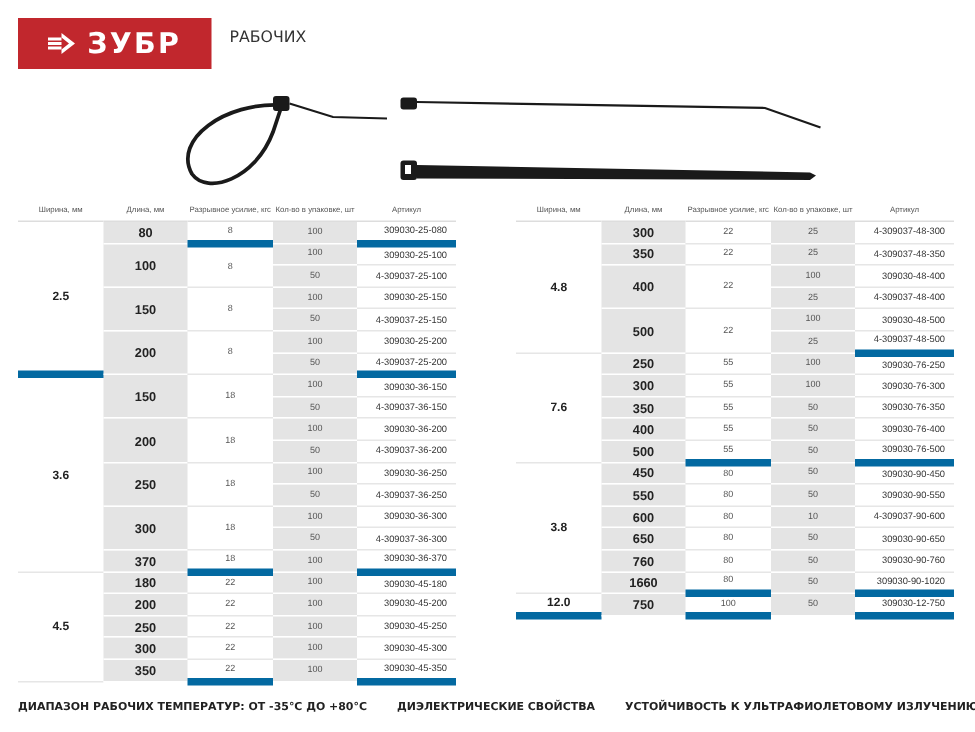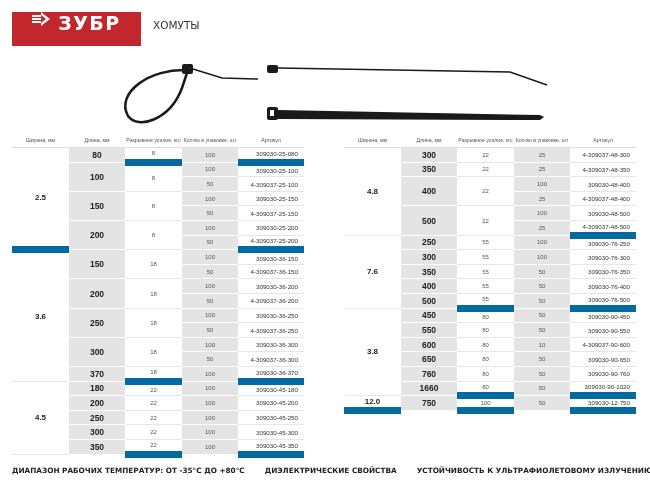--- a/index.html
+++ b/index.html
@@ -3,21 +3,21 @@
 <meta charset="utf-8">
 <style>
   * { box-sizing: border-box; margin: 0; padding: 0; }
   body {
     width: 650px; height: 488px; background: #ffffff; overflow: hidden;
     font-family: "Liberation Sans", sans-serif; color: #222;
     position: relative;
   }
   .logo {
     position: absolute; left: 12px; top: 12px; width: 129px; height: 34px;
-    background: #c1272d; display: flex; align-items: flex-start; justify-content: center;
+    background: #c1272d; display: flex; align-items: center; justify-content: center;
     gap: 6px;
   }
   .logo-text {
     color: #fff; font-weight: bold; font-size: 19px; letter-spacing: 1.5px;
     font-family: "DejaVu Sans", sans-serif;
   }
   .logo-arrow { width: 20px; height: 14px; }
   .title {
     position: absolute; left: 153px; top: 19px; font-size: 10.5px; line-height: 13px;
     color: #333; font-family: "DejaVu Sans", sans-serif;
@@ -32,21 +32,21 @@
     border-bottom: 1px solid #ddd; white-space: nowrap;
   }
   .tbl td { text-align: center; border-bottom: 1px solid #e6e6e6; padding: 0; }
   .c-width { width: 57px; font-weight: bold; font-size: 8px; }
   .c-len { width: 56px; background: #e4e4e4; font-weight: bold; font-size: 8.5px; border-bottom: 1px solid #fff !important; }
   .c-force { width: 57px; font-size: 6px; color: #555; }
   .c-qty { width: 56px; background: #e4e4e4; font-size: 6px; color: #555; border-bottom: 1px solid #fff !important; }
   .c-art { width: 66px; font-size: 6.2px; color: #333; text-align: right !important; padding-right: 6px !important; }
   .tbl tr { height: 14.6px; }
   .tbl-right tr { height: 14.6px; }
-  .tbl .grp-end td { border-bottom: 7px solid #0369a1; }
+  .tbl .grp-end td { border-bottom: 5px solid #0369a1; }
   .tbl .grp-end td.c-len, .tbl .grp-end td.c-qty { border-bottom: 1px solid #fff; }
 
   .footer {
     position: absolute; top: 463px; left: 12px; right: 10px; display: flex; align-items: flex-end;
     font-size: 7.3px; font-weight: bold; color: #222; font-family: "DejaVu Sans", sans-serif;
     white-space: nowrap;
   }
   .footer .sep { width: 1px; height: 12px; background: #ccc; margin: 0 10px; }
 </style>
 </head>
@@ -56,21 +56,21 @@
   <svg class="logo-arrow" viewBox="0 0 20 14">
     <rect x="0" y="3" width="9" height="2" fill="#fff"></rect>
     <rect x="0" y="6" width="9" height="2" fill="#fff"></rect>
     <rect x="0" y="9" width="9" height="2" fill="#fff"></rect>
     <polygon points="9,0 18,7 9,14 9,11 14,7 9,3" fill="#fff"></polygon>
   </svg>
   <span class="logo-text">ЗУБР</span>
 </div>
 
 <div class="title">
-  <div>ХОМУТЫ</div>
+  <div>РАБОЧИХ</div>
 </div>
 
 <svg class="product-img" viewBox="0 0 460 82">
 
   <path d="M78 22 C 40 20, 5 45, 18 68 C 28 82, 60 72, 72 40 L 78 22" fill="none" stroke="#1a1a1a" stroke-width="2.5"></path>
   <rect x="72" y="16" width="11" height="10" rx="2" fill="#1a1a1a"></rect>
   <path d="M83 21 L 112 30 L 148 31" fill="none" stroke="#1a1a1a" stroke-width="1.5"></path>
 
   <rect x="157" y="17" width="11" height="8" rx="2" fill="#1a1a1a"></rect>
   <path d="M168 20 L 400 24 L 437 37" fill="none" stroke="#1a1a1a" stroke-width="1.5"></path>

